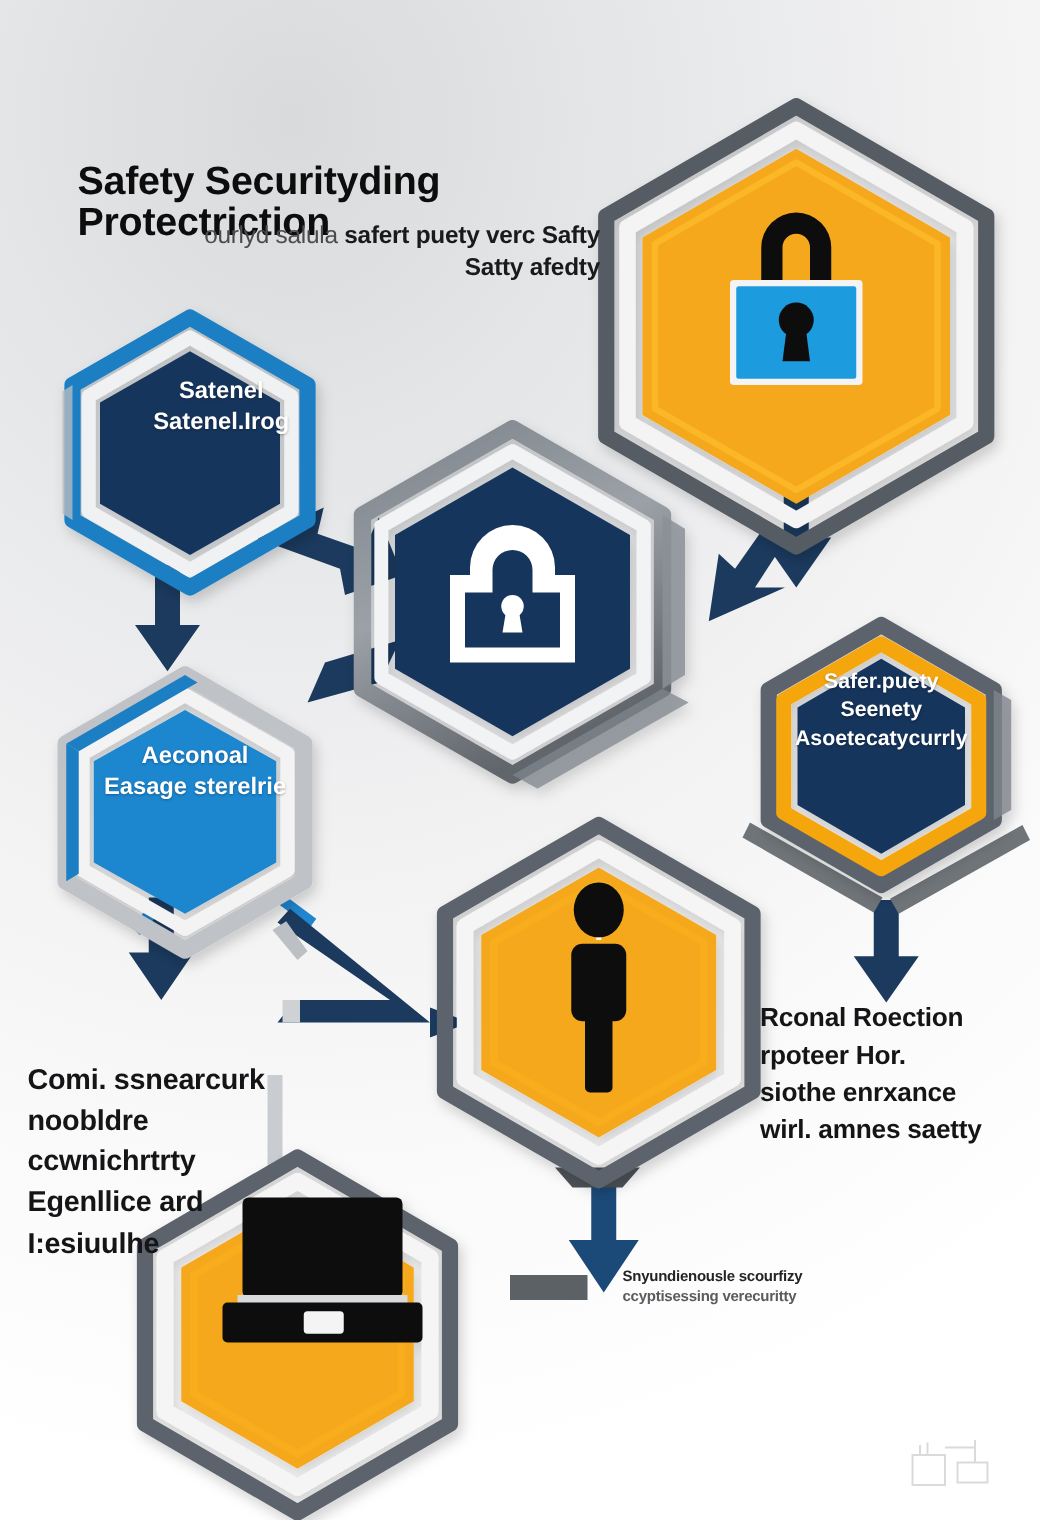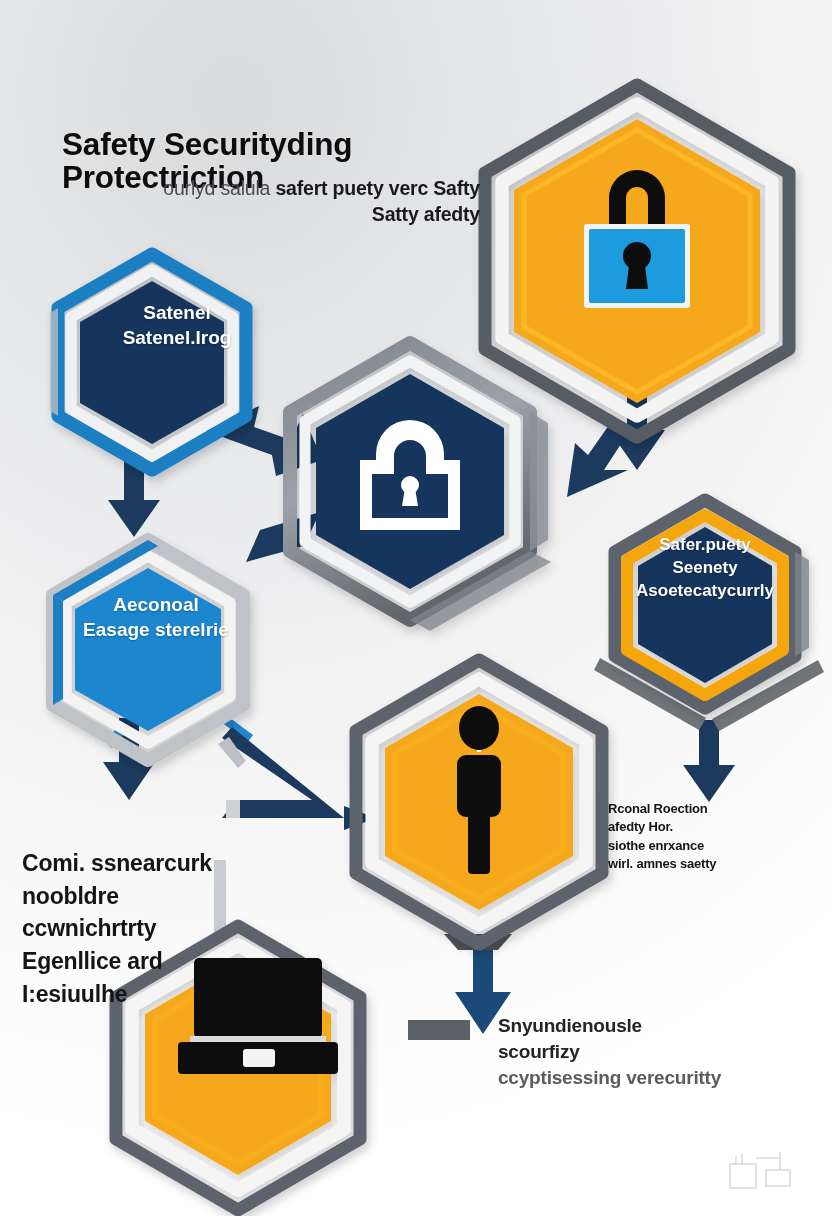--- a/index.html
+++ b/index.html
@@ -66,30 +66,30 @@
     font-size: 23px;
     font-weight: bold;
     line-height: 1.42;
     color: #151517;
     margin-top: 39px;
   }
   .cap-right {
     left: 608px;
     top: 800px;
     width: 215px;
-    font-size: 13px;
+    font-size: 21px;
     font-weight: bold;
     line-height: 1.42;
     color: #151517;
   }
   .cap-bottom {
     left: 498px;
     top: 1013px;
     width: 230px;
-    font-size: 19px;
+    font-size: 12px;
     font-weight: bold;
     line-height: 1.36;
     color: #242427;
   }
   .cap-bottom .soft { color: #5b5b60; font-weight: bold; }
 
   
   .hexlabel {
     position: absolute;
     z-index: 5;
@@ -360,21 +360,21 @@
 
   <div class="txt cap-left">
     <div>Comi. ssnearcurk</div>
     <div>noobldre ccwnichrtrty</div>
     <div>Egenllice ard</div>
     <div>I:esiuulhe</div>
   </div>
 
   <div class="txt cap-right">
     <div>Rconal Roection</div>
-    <div>afedty Hor.</div>
+    <div>rpoteer Hor.</div>
     <div>siothe enrxance</div>
     <div>wirl. amnes saetty</div>
   </div>
 
   <div class="txt cap-bottom">
     <div>Snyundienousle scourfizy</div>
     <div class="soft">ccyptisessing verecuritty</div>
   </div>
 
   <svg class="watermark" width="72" height="46" viewBox="0 0 72 46">

